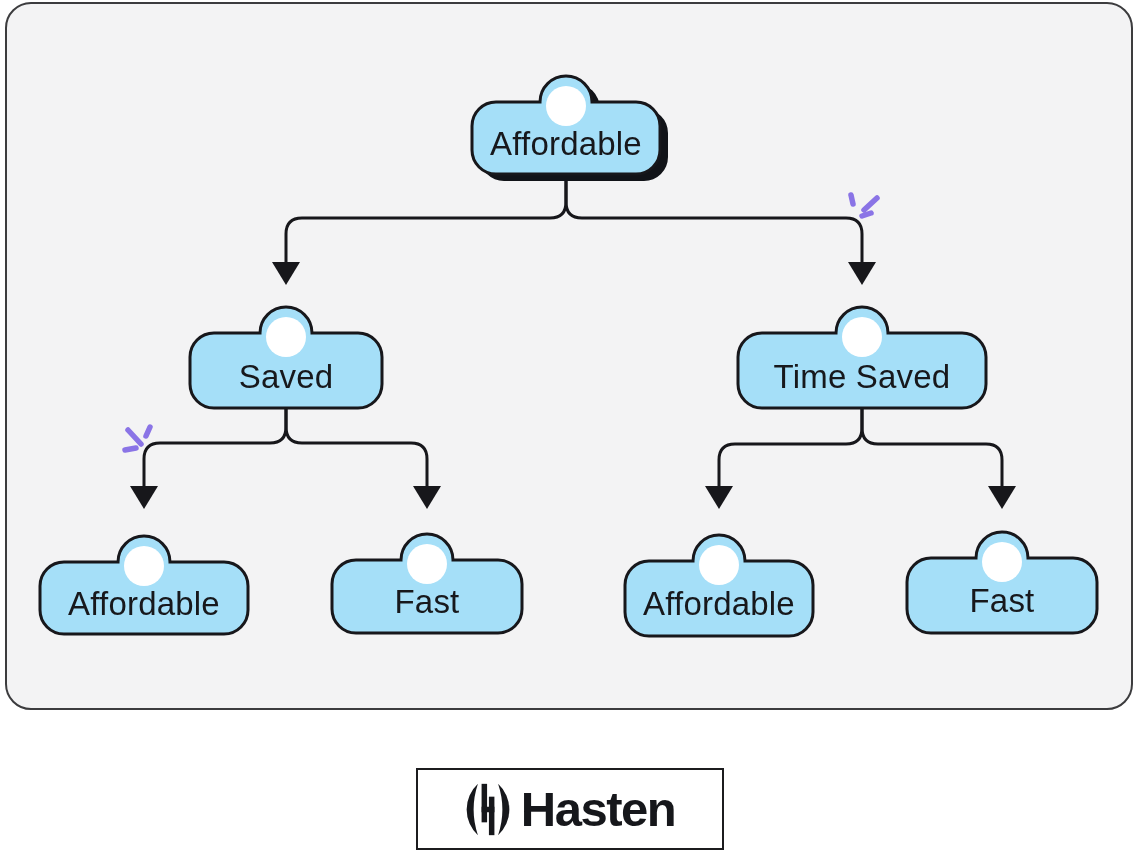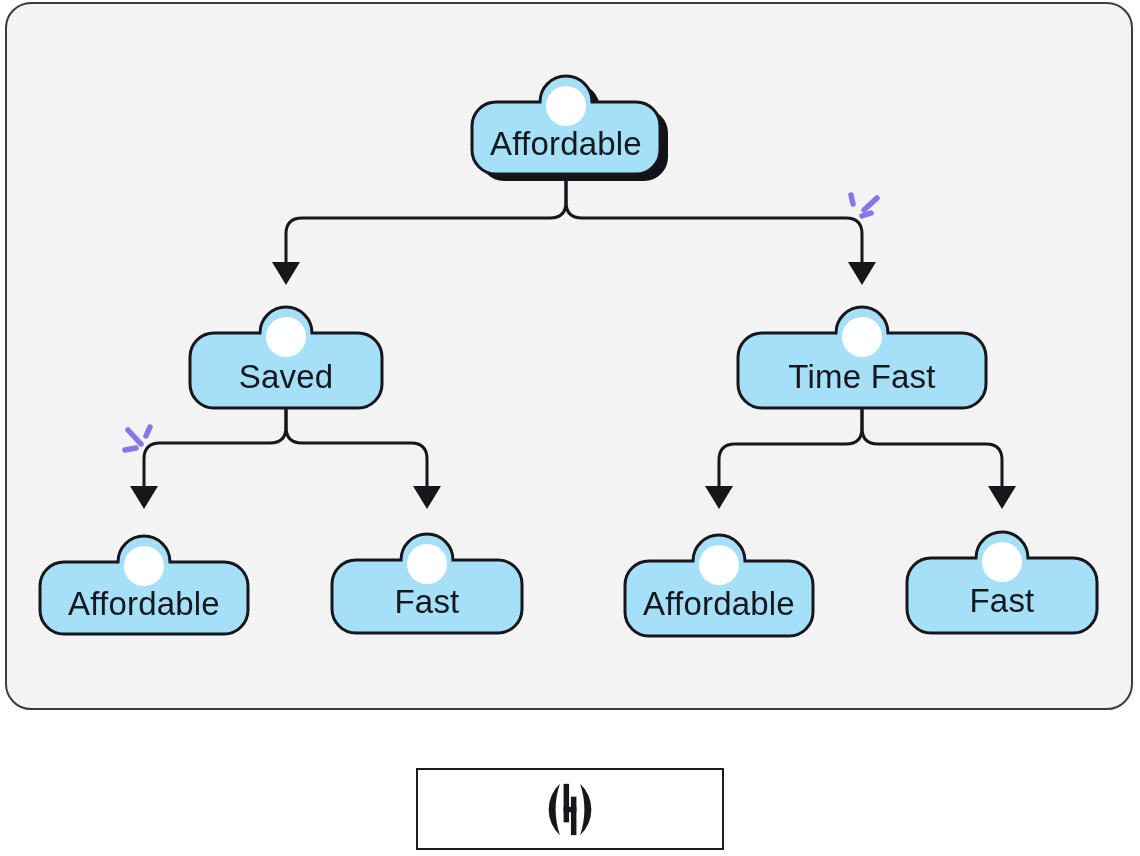--- a/index.html
+++ b/index.html
@@ -110,27 +110,28 @@
 
   <path fill="#a5dff8" stroke="#17171b" stroke-width="3" d="M 649 561 H 693 A 26 26 0 0 1 745 561 H 789 A 24 24 0 0 1 813 585 V 612 A 24 24 0 0 1 789 636 H 649 A 24 24 0 0 1 625 612 V 585 A 24 24 0 0 1 649 561 Z"></path>
   <circle cx="719" cy="565" r="20" fill="#ffffff"></circle>
 
   <path fill="#a5dff8" stroke="#17171b" stroke-width="3" d="M 931 558 H 976 A 26 26 0 0 1 1028 558 H 1073 A 24 24 0 0 1 1097 582 V 609 A 24 24 0 0 1 1073 633 H 931 A 24 24 0 0 1 907 609 V 582 A 24 24 0 0 1 931 558 Z"></path>
   <circle cx="1002" cy="562" r="20" fill="#ffffff"></circle>
 </svg>
 
 <div class="node-label" style="left:472px; top:114px; width:188px; height:60px;">Affordable</div>
 <div class="node-label" style="left:190px; top:345px; width:192px; height:63px;">Saved</div>
-<div class="node-label" style="left:738px; top:345px; width:248px; height:63px;">Time Fast</div>
+<div class="node-label" style="left:738px; top:345px; width:248px; height:63px;">Time Saved</div>
 <div class="node-label" style="left:40px; top:573px; width:208px; height:61px;">Affordable</div>
 <div class="node-label" style="left:332px; top:571px; width:190px; height:62px;">Fast</div>
 <div class="node-label" style="left:625px; top:572px; width:188px; height:64px;">Affordable</div>
 <div class="node-label" style="left:907px; top:569px; width:190px; height:64px;">Fast</div>
 
 <div class="logo-box">
   <svg width="46" height="55" viewBox="0 0 50 60" xmlns="http://www.w3.org/2000/svg" fill="#16171b">
     <path d="M 14 2 A 38 38 0 0 0 14 58 A 88 88 0 0 1 14 2 Z"></path>
     <path d="M 36 2 A 38 38 0 0 1 36 58 A 88 88 0 0 0 36 2 Z"></path>
     <path d="M 18 2 H 24 V 44 H 18 Z"></path>
     <path d="M 26 16 H 32 V 58 H 26 Z"></path>
     <path d="M 18 27 H 32 V 33 H 18 Z"></path>
   </svg>
+  <span class="logo-text">Hasten</span>
 </div>
 
 </body></html>

